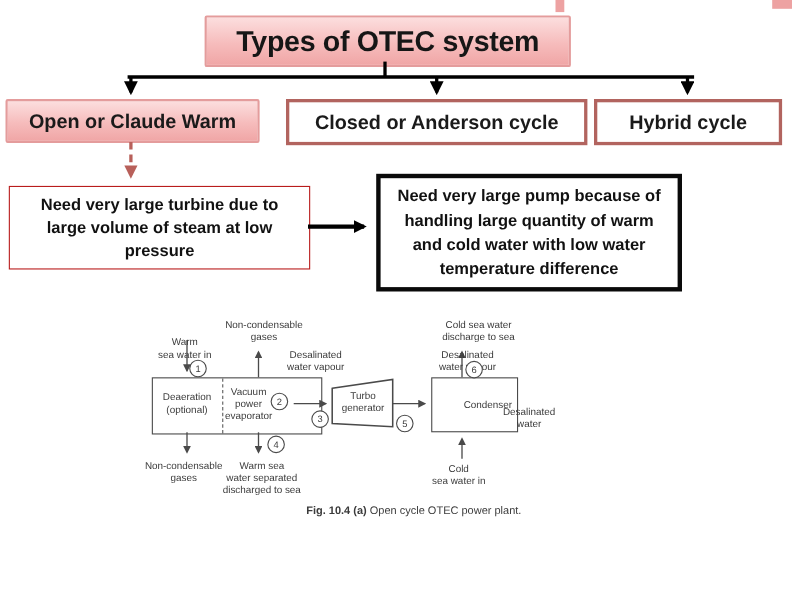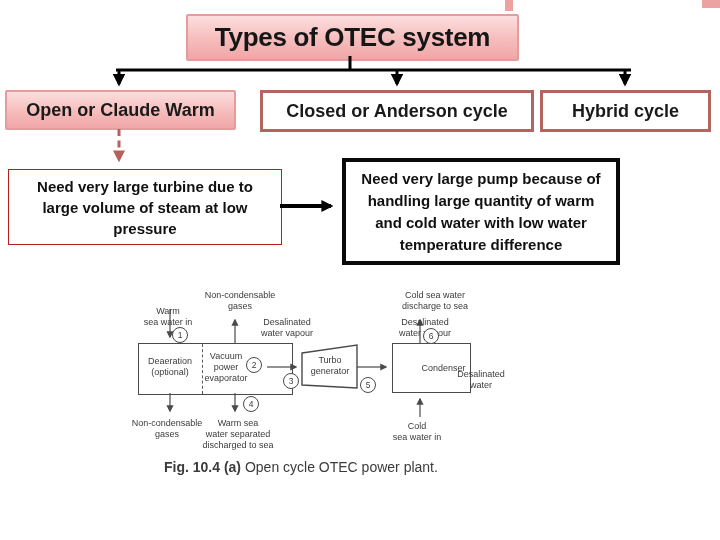--- a/index.html
+++ b/index.html
@@ -32,21 +32,21 @@
 
   
   .dbox{position:absolute;background:#fff;border:1.5px solid #4a4a4a;padding-left:24px;}
   .d-main{left:138px;top:343px;width:129px;height:50px;}
   .d-divider{position:absolute;left:63px;top:0;width:0;height:100%;border-left:1px dashed #5a5a5a;}
   .d-cond{left:392px;top:343px;width:53px;height:48px;display:flex;align-items:center;justify-content:center;}
   .lbl{position:absolute;font-size:9px;line-height:11px;text-align:center;white-space:pre-line;
        color:#3b3b3b;}
   .circ{position:absolute;width:14px;height:14px;border:1px solid #4a4a4a;border-radius:50%;background:#fff;
         display:flex;align-items:center;justify-content:center;font-size:8.5px;color:#3b3b3b;}
-  .caption{position:absolute;left:164px;top:459px;width:300px;text-align:left;font-size:14px;color:#3b3b3b;}
+  .caption{position:absolute;left:174px;top:459px;width:300px;text-align:right;font-size:10px;color:#3b3b3b;}
   .caption b{font-weight:bold;}
 </style>
 </head>
 <body>
 
 <div class="stage">
 
   <div class="deco" style="left:505px;top:0;width:8px;height:11px;"></div>
   <div class="deco" style="left:702px;top:0;width:18px;height:8px;"></div>
 

